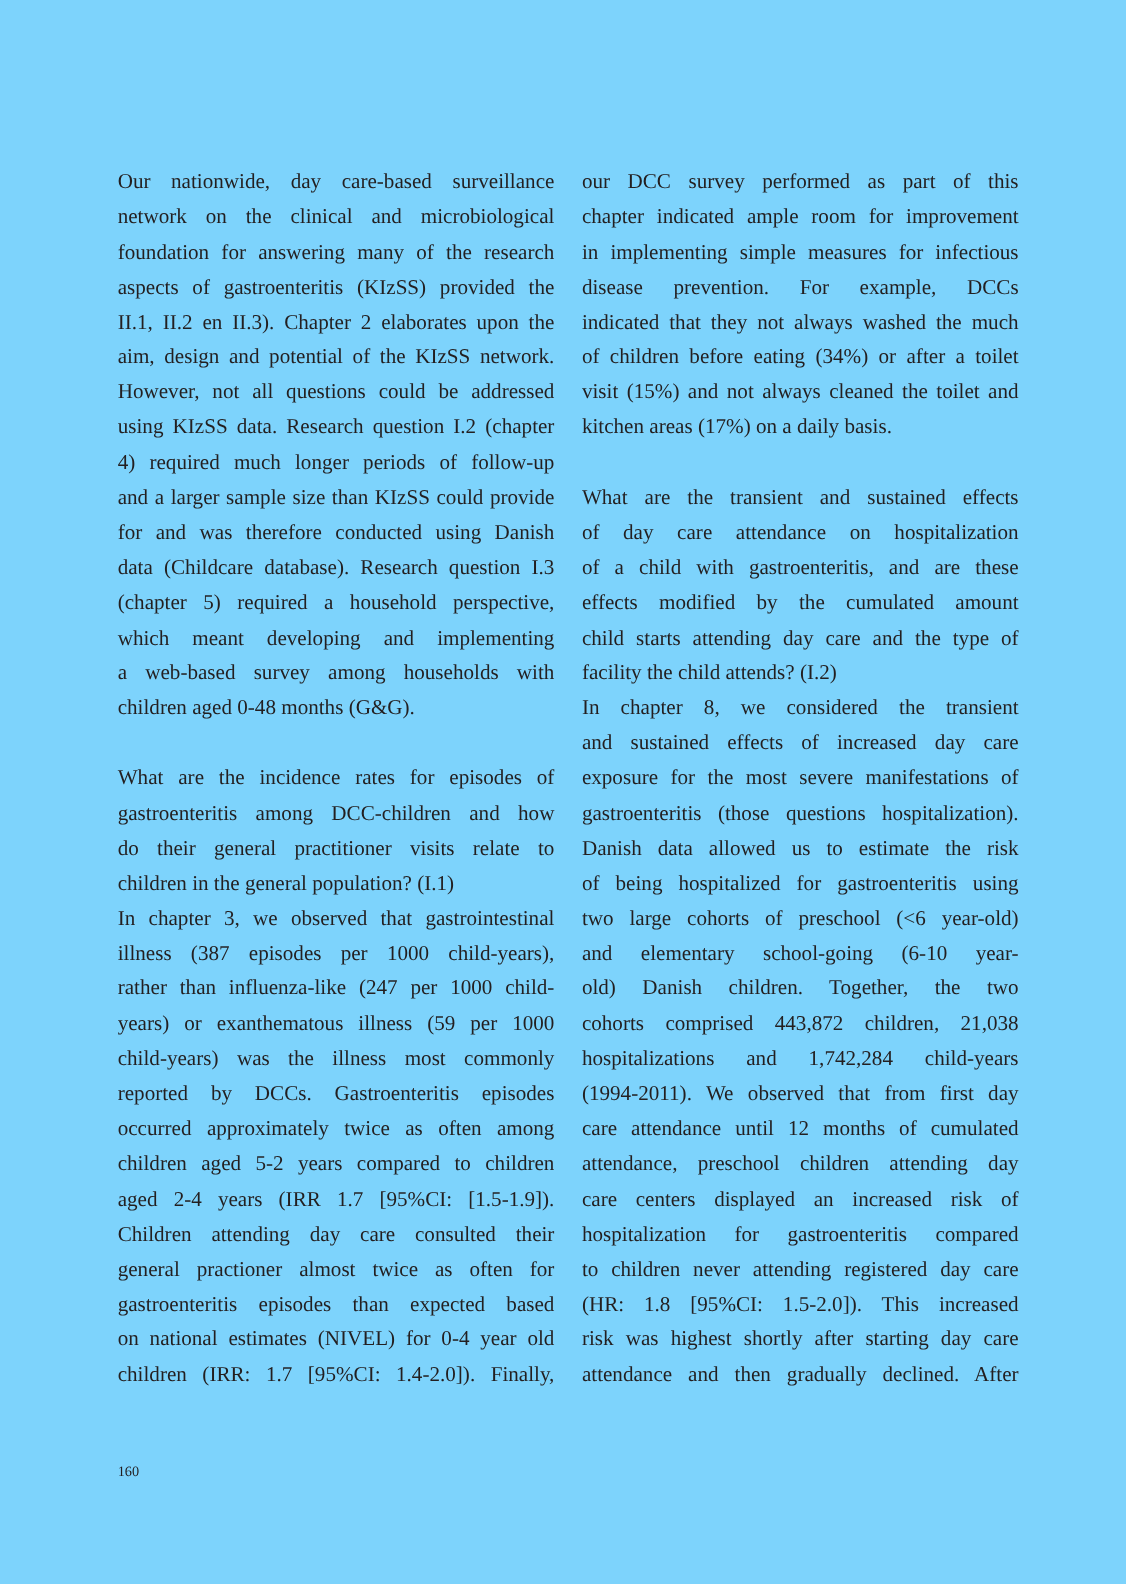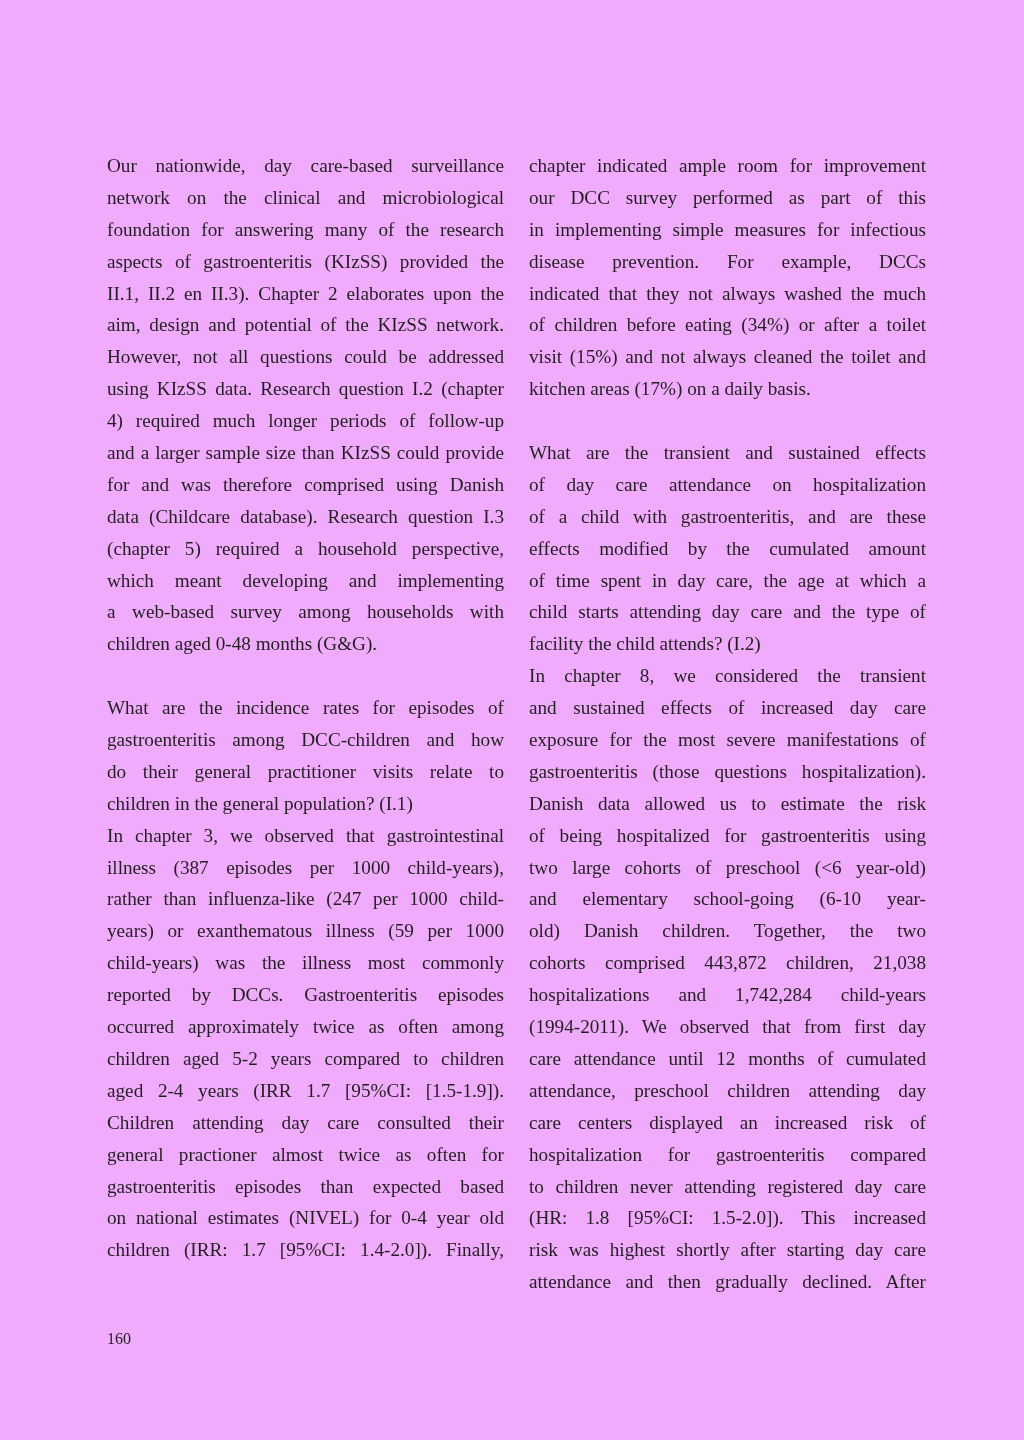--- a/index.html
+++ b/index.html
@@ -1,57 +1,57 @@
 <!DOCTYPE html>
 <html><head>
 <meta charset="utf-8">
 <style>
   html, body { margin: 0; padding: 0; background: #ffffff; }
   body { width: 1024px; height: 1440px; position: relative; overflow: hidden; }
-  .page { position: absolute; left: 0; top: 0; width: 1024px; height: 1440px; background: #f0abfc; }
+  .page { position: absolute; left: 0; top: 0; width: 1024px; height: 1440px; background: #7dd3fc; }
   .col { position: absolute; top: 150px; width: 397px; }
   .col-left { left: 107px; }
   .col-right { left: 529px; }
   .line {
     font-family: "Liberation Serif", "DejaVu Serif", serif;
     font-size: 19.2px;
     color: #231f20;
     height: 31.9px;
     line-height: 31.9px;
     white-space: nowrap;
     text-align: justify;
     text-align-last: justify;
     overflow: visible;
   }
   .line.last { text-align-last: left; }
   .line.gap { height: 31.9px; }
   .b { font-weight: normal; }
   .page-number {
     position: absolute; left: 107px; top: 1330px;
     font-family: "Liberation Serif", "DejaVu Serif", serif;
-    font-size: 16px; color: #231f20;
+    font-size: 13px; color: #231f20;
   }
 </style>
 </head>
 <body>
 
 <div class="page">
   <div class="col col-left">
     <div>
         <div class="line"><span>Our nationwide, day care-based surveillance</span></div>
         <div class="line"><span>network on the clinical and microbiological</span></div>
         <div class="line"><span>foundation for answering many of the research</span></div>
         <div class="line"><span>aspects of gastroenteritis (KIzSS) provided the</span></div>
         <div class="line"><span>II.1, II.2 en II.3). </span><span class="b">Chapter 2</span><span> elaborates upon the</span></div>
         <div class="line"><span>aim, design and potential of the KIzSS network.</span></div>
         <div class="line"><span>However, not all questions could be addressed</span></div>
         <div class="line"><span>using KIzSS data. Research question I.2 (</span><span class="b">chapter</span></div>
         <div class="line"><span class="b">4)</span><span> required much longer periods of follow-up</span></div>
         <div class="line"><span>and a larger sample size than KIzSS could provide</span></div>
-        <div class="line"><span>for and was therefore comprised using Danish</span></div>
+        <div class="line"><span>for and was therefore conducted using Danish</span></div>
         <div class="line"><span>data (Childcare database). Research question I.3</span></div>
         <div class="line"><span>(</span><span class="b">chapter 5</span><span>) required a household perspective,</span></div>
         <div class="line"><span>which meant developing and implementing</span></div>
         <div class="line"><span>a web-based survey among households with</span></div>
         <div class="line last"><span>children aged 0-48 months (G&amp;G).</span></div>
       </div>
     <div class="line gap"></div>
     <div>
         <div class="line b">What are the incidence rates for episodes of</div>
         <div class="line b">gastroenteritis among DCC-children and how</div>
@@ -71,36 +71,35 @@
         <div class="line"><span>Children attending day care consulted their</span></div>
         <div class="line"><span>general practioner almost twice as often for</span></div>
         <div class="line"><span>gastroenteritis episodes than expected based</span></div>
         <div class="line"><span>on national estimates (NIVEL) for 0-4 year old</span></div>
         <div class="line"><span>children (IRR: 1.7 [95%CI: 1.4-2.0]). Finally,</span></div>
       </div>
   </div>
 
   <div class="col col-right">
     <div>
+        <div class="line"><span>our DCC survey performed as part of this</span></div>
         <div class="line"><span>chapter indicated ample room for improvement</span></div>
-        <div class="line"><span>our DCC survey performed as part of this</span></div>
         <div class="line"><span>in implementing simple measures for infectious</span></div>
         <div class="line"><span>disease prevention. For example, DCCs</span></div>
         <div class="line"><span>indicated that they not always washed the much</span></div>
         <div class="line"><span>of children before eating (34%) or after a toilet</span></div>
         <div class="line"><span>visit (15%) and not always cleaned the toilet and</span></div>
         <div class="line last"><span>kitchen areas (17%) on a daily basis.</span></div>
       </div>
     <div class="line gap"></div>
     <div>
         <div class="line b">What are the transient and sustained effects</div>
         <div class="line b">of day care attendance on hospitalization</div>
         <div class="line b">of a child with gastroenteritis, and are these</div>
         <div class="line b">effects modified by the cumulated amount</div>
-        <div class="line b">of time spent in day care, the age at which a</div>
         <div class="line b">child starts attending day care and the type of</div>
         <div class="line b last">facility the child attends? (I.2)</div>
       </div>
     <div>
         <div class="line"><span>In </span><span class="b">chapter 8</span><span>, we considered the transient</span></div>
         <div class="line"><span>and sustained effects of increased day care</span></div>
         <div class="line"><span>exposure for the most severe manifestations of</span></div>
         <div class="line"><span>gastroenteritis (those questions hospitalization).</span></div>
         <div class="line"><span>Danish data allowed us to estimate the risk</span></div>
         <div class="line"><span>of being hospitalized for gastroenteritis using</span></div>

